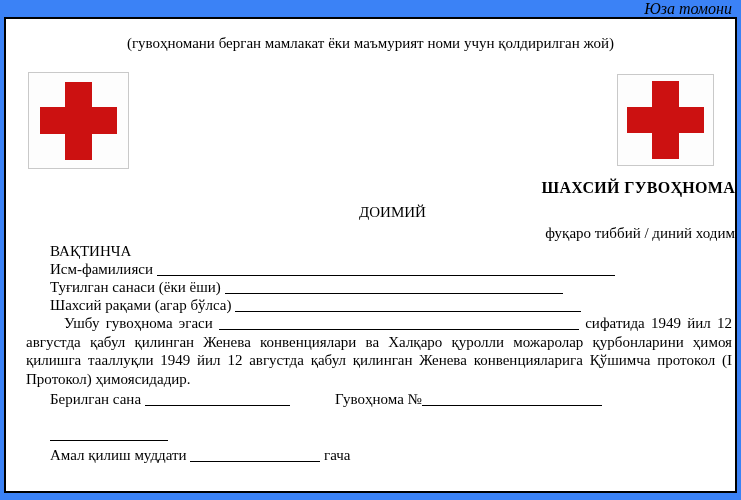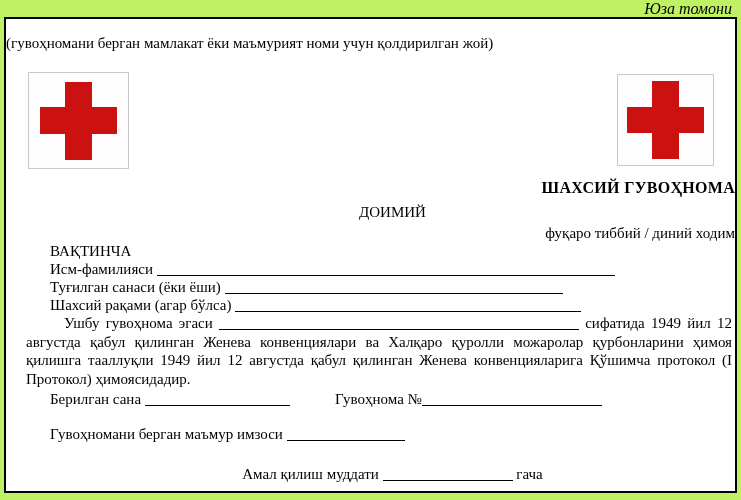--- a/index.html
+++ b/index.html
@@ -1,24 +1,24 @@
 <!DOCTYPE html>
 <html><head>
 <meta charset="utf-8">
 <style>
   * { margin:0; padding:0; box-sizing:border-box; }
   html,body { width:741px; height:500px; background:#ffffff; color:#000;
               font-family:"Liberation Serif","DejaVu Serif",serif; }
-  .page { position:relative; width:741px; height:500px; overflow:hidden; background:#bef264; }
+  .page { position:relative; width:741px; height:500px; overflow:hidden; background:#3b82f6; }
 
   .side-label { position:absolute; top:0px; right:9px; font-style:italic; font-size:16px; line-height:18px; }
 
   .card { position:absolute; left:4px; top:17px; width:733px; height:476px; border:2px solid #000; background:#fff; }
 
-  .issuer { margin-top:15px; font-size:15px; line-height:18px; }
+  .issuer { margin-top:15px; text-align:center; font-size:15px; line-height:18px; }
 
   .cross-box { position:absolute; background:#fdfdfd; border:1px solid #c9c9c9;
                display:flex; align-items:center; justify-content:center; }
   .cross-box.left  { left:22px;  top:53px; width:101px; height:97px; }
   .cross-box.right { left:611px; top:55px; width:97px;  height:92px; }
   .cross { position:relative; width:77px; height:78px; }
   .cross .v { position:absolute; left:33%; top:0; width:34%; height:100%; background:#CC1111; }
   .cross .h { position:absolute; top:33%; left:0; height:34%; width:100%; background:#CC1111; }
 
   .title { margin-top:127px; text-align:right; font-weight:bold; font-size:16px; line-height:18px; letter-spacing:0.3px; }
@@ -34,21 +34,21 @@
   .w360 { width:360px; } .w145 { width:145px; } .w180 { width:180px; }
   .w120 { width:118px; } .w130 { width:130px; }
 
   .statement { font-size:15px; line-height:18.5px; text-align:justify; padding:0 3px 0 20px; text-indent:38px; }
 
   .two-col { position:relative; height:18px; margin-top:2px; font-size:15px; line-height:18px; }
   .col-a { position:absolute; left:44px; white-space:nowrap; }
   .col-b { position:absolute; left:329px; white-space:nowrap; }
 
   .sig-row { margin-top:17px; white-space:nowrap; }
-  .val-row { margin-top:22px; white-space:nowrap;text-align:center; }
+  .val-row { margin-top:3px; white-space:nowrap; }
 </style>
 </head>
 <body>
 
 <div class="page">
 
   <div class="side-label">Юза томони</div>
 
   <div class="card">
 
@@ -94,21 +94,20 @@
       <span class="col-a">
         <span>Берилган сана</span>
         <span class="blank w145"></span>
       </span>
       <span class="col-b">
         <span>Гувоҳнома №</span><span class="blank w180"></span>
       </span>
     </div>
 
     <div class="row left-ind sig-row">
-      <span>Гувоҳномани берган маъмур имзоси</span>
       <span class="blank w120"></span>
     </div>
 
     <div class="row left-ind val-row">
       <span>Амал қилиш муддати</span>
       <span class="blank w130"></span>
       <span>гача</span>
     </div>
 
   </div>

